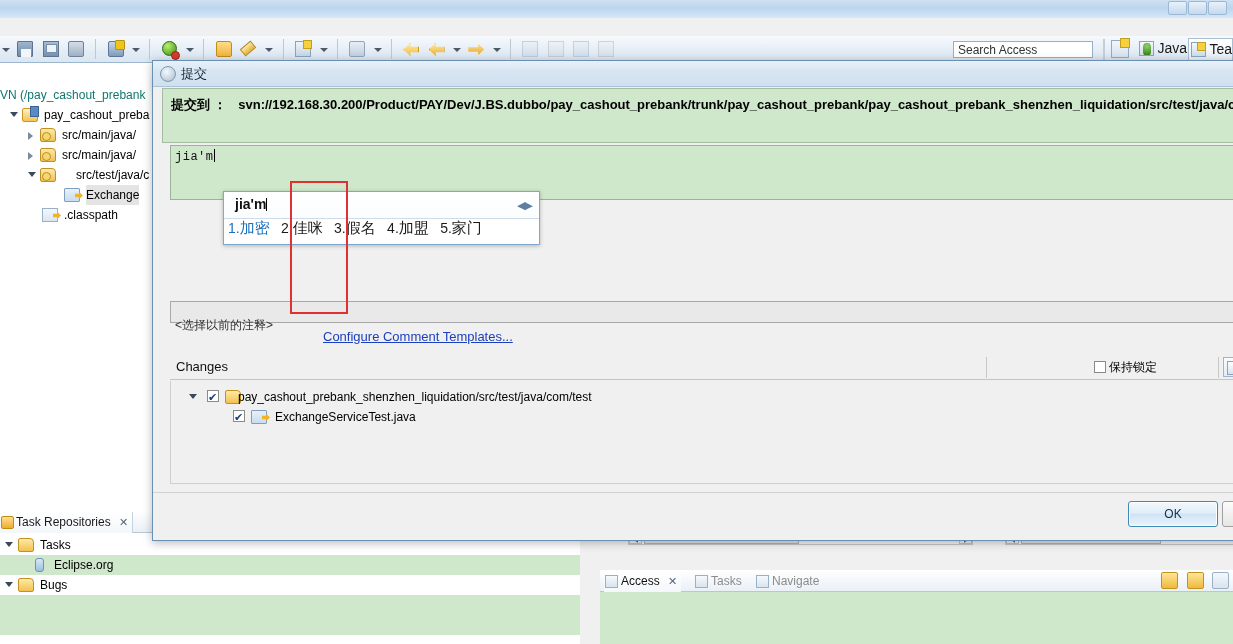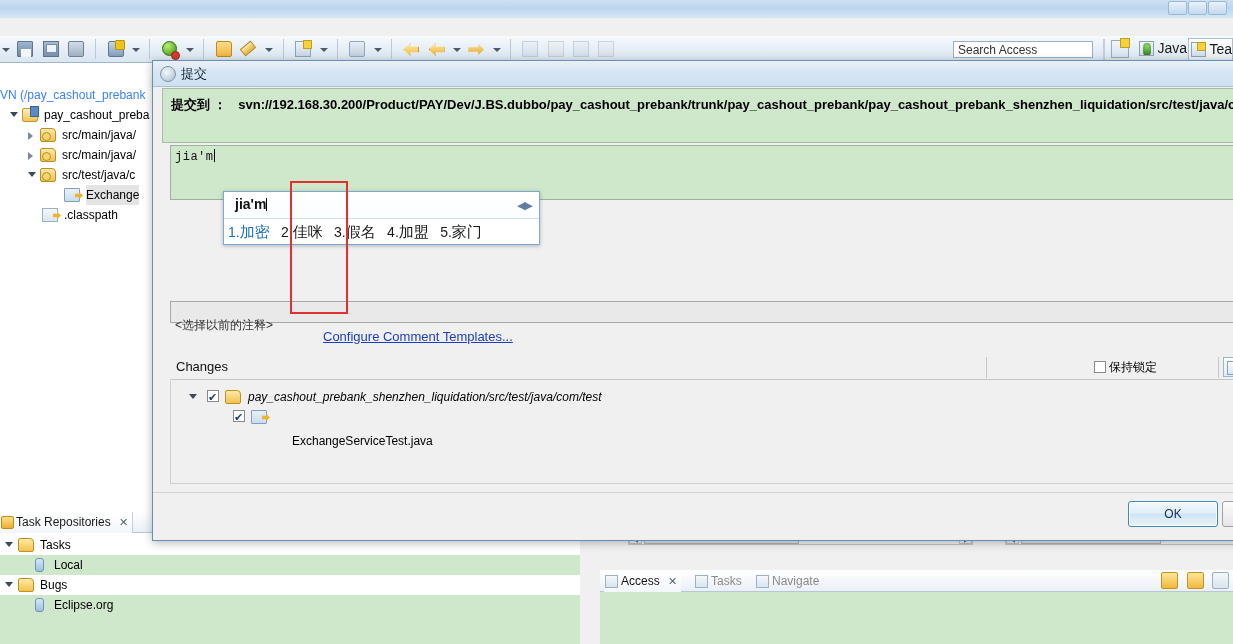--- a/index.html
+++ b/index.html
@@ -125,21 +125,21 @@
     border-right: 1px solid #c4d2df;
   }
   .view-tab .vt-ico {
     position:absolute; left:1px; top:4px; width:13px;height:13px;
     background:linear-gradient(#ffdf8e,#efae32); border:1px solid #c08c1c; border-radius:2px;
   }
   .tab-close { display:inline-block; margin-left:5px; color:#53677a; font-size:11px; }
   .view-header {
     position: absolute; left: 0; top: 23px; width: 100%; height: 19px;
     font-size: 12px; line-height: 19px; white-space: nowrap; overflow: hidden;
-    color: #3b82f6;
+    color: #0f766e;
   }
   .tree { position: absolute; left: 0; top: 42px; width: 100%; font-size: 12px; }
   .tnode { position: relative; height: 20px; line-height: 20px; white-space: nowrap; overflow: hidden; }
   .twist { position:absolute; top:7px; width:0;height:0; }
   .twist.closed { border-left:5px solid #7c8b99; border-top:4px solid transparent; border-bottom:4px solid transparent;}
   .twist.open { border-top:5px solid #3b4a58; border-left:4px solid transparent; border-right:4px solid transparent;}
   .ticon { position:absolute; top:3px; width:16px; height:14px; }
   .ic-proj { background:linear-gradient(#fff0c6,#f3c352); border:1px solid #c8972a; border-radius:2px;}
   .ic-proj:after{content:"";position:absolute;right:-2px;top:-3px;width:7px;height:9px;background:#5b8ac4;border:1px solid #3b6394;}
   .ic-pkg { background:linear-gradient(#ffe9a8,#eec05a); border:1px solid #c09122; border-radius:2px 4px 2px 2px;}
@@ -310,21 +310,21 @@
   .ime-input {
     position: absolute; left: 0; top: 0; width: 100%; height: 27px;
     border-bottom: 1px solid #cfdce8;
     background: linear-gradient(to bottom,#ffffff,#fbfdff);
   }
   .ime-input .txt {
     position: absolute; left: 11px; top: 4px; font-size: 14px; font-weight: bold; color: #111;
   }
   .ime-nav { position:absolute; right:7px; top:7px; font-size:11px; color:#5e7fa0; letter-spacing:-1px;}
   .ime-cands { position: absolute; left: 0; top: 27px; width: 100%; height: 26px; white-space: nowrap; }
-  .cand { display: inline-block; font-size: 15px; line-height: 26px; padding: 0 4px; color: #1a1a1a; }
+  .cand { display: inline-block; font-size: 15px; line-height: 17px; padding: 0 4px; color: #1a1a1a; }
   .cand.sel { color: #1b6fbf; }
   .cand .num { font-size: 14px; }
 
   .annot-rect {
     position: absolute; left: 290px; top: 181px; width: 58px; height: 133px;
     border: 2px solid #e03030; background: transparent;
   }
 
   
   .blurstrip {
@@ -413,21 +413,21 @@
 
       <div class="tnode">
         <span class="twist closed" style="left:28px"></span>
         <span class="ticon ic-pkg" style="left:40px"></span>
         <span class="tlabel" style="left:62px">src/main/java/</span>
       </div>
 
       <div class="tnode">
         <span class="twist open" style="left:28px"></span>
         <span class="ticon ic-pkg" style="left:40px"></span>
-        <span class="tlabel" style="left:62px">src/test/java/c</span>
+        <span class="tlabel" style="left:76px">src/test/java/c</span>
       </div>
 
       <div class="tnode sel">
         <span class="ticon ic-java" style="left:64px"></span>
         <span class="tlabel" style="left:86px">Exchange</span>
       </div>
 
       <div class="tnode">
         <span class="ticon ic-file" style="left:42px"></span>
         <span class="tlabel" style="left:64px">.classpath</span>
@@ -462,34 +462,30 @@
       </div>
     </div>
     <div style="position:absolute; left:0; top:24px; width:100%;">
 
       <div class="tr-row">
         <span class="twist open" style="position:absolute; left:5px; top:7px;"></span>
         <span class="ticon ic-folder2" style="position:absolute; left:18px; top:3px;"></span>
         <span style="position:absolute; left:40px;">Tasks</span>
       </div>
 
+
       <div class="tr-row green">
         <span class="ticon ic-repo" style="position:absolute; left:35px; top:3px; height:14px;"></span>
-        <span style="position:absolute; left:54px;">Local</span>
+        <span style="position:absolute; left:54px;">Eclipse.org</span>
       </div>
 
       <div class="tr-row">
         <span class="twist open" style="position:absolute; left:5px; top:7px;"></span>
         <span class="ticon ic-folder2" style="position:absolute; left:18px; top:3px;"></span>
         <span style="position:absolute; left:40px;">Bugs</span>
-      </div>
-
-      <div class="tr-row green">
-        <span class="ticon ic-repo" style="position:absolute; left:35px; top:3px; height:14px;"></span>
-        <span style="position:absolute; left:54px;">Eclipse.org</span>
       </div>
 
       <div class="tr-row green" style="height:40px;"></div>
     </div>
   </div>
 
   <div class="view-history">
     <div class="hist-tabbar">
       <div class="htab active" style="left:4px;">
         <span class="hti"></span>
@@ -548,26 +544,26 @@
         </span>
         <span class="cb-div" style="right:28px;"></span>
         <span class="cb-btn"></span>
       </div>
 
       <div class="changes-list">
         <div class="chg-row" style="margin-top:6px;">
           <span class="twist open" style="position:absolute; left:18px; top:7px;"></span>
           <span class="chk on" style="position:absolute; left:36px; top:3px;"></span>
           <span class="ticon ic-folder2" style="position:absolute; left:54px; top:3px;"></span>
-          <span style="position:absolute; left:77px;font-style:italic;">pay_cashout_prebank_shenzhen_liquidation/src/test/java/com/test</span>
+          <span style="position:absolute; left:67px;">pay_cashout_prebank_shenzhen_liquidation/src/test/java/com/test</span>
         </div>
         <div class="chg-row">
           <span class="chk on" style="position:absolute; left:62px; top:3px;"></span>
           <span class="ticon ic-java" style="position:absolute; left:80px; top:3px;"></span>
-          <span style="position:absolute; left:121px;margin-top:24px;">ExchangeServiceTest.java</span>
+          <span style="position:absolute; left:104px;">ExchangeServiceTest.java</span>
         </div>
       </div>
     </div>
 
     <div class="dlg-footer">
       <div class="btn-ok">OK</div>
       <div class="btn-cancel"></div>
     </div>
   </div>
 

